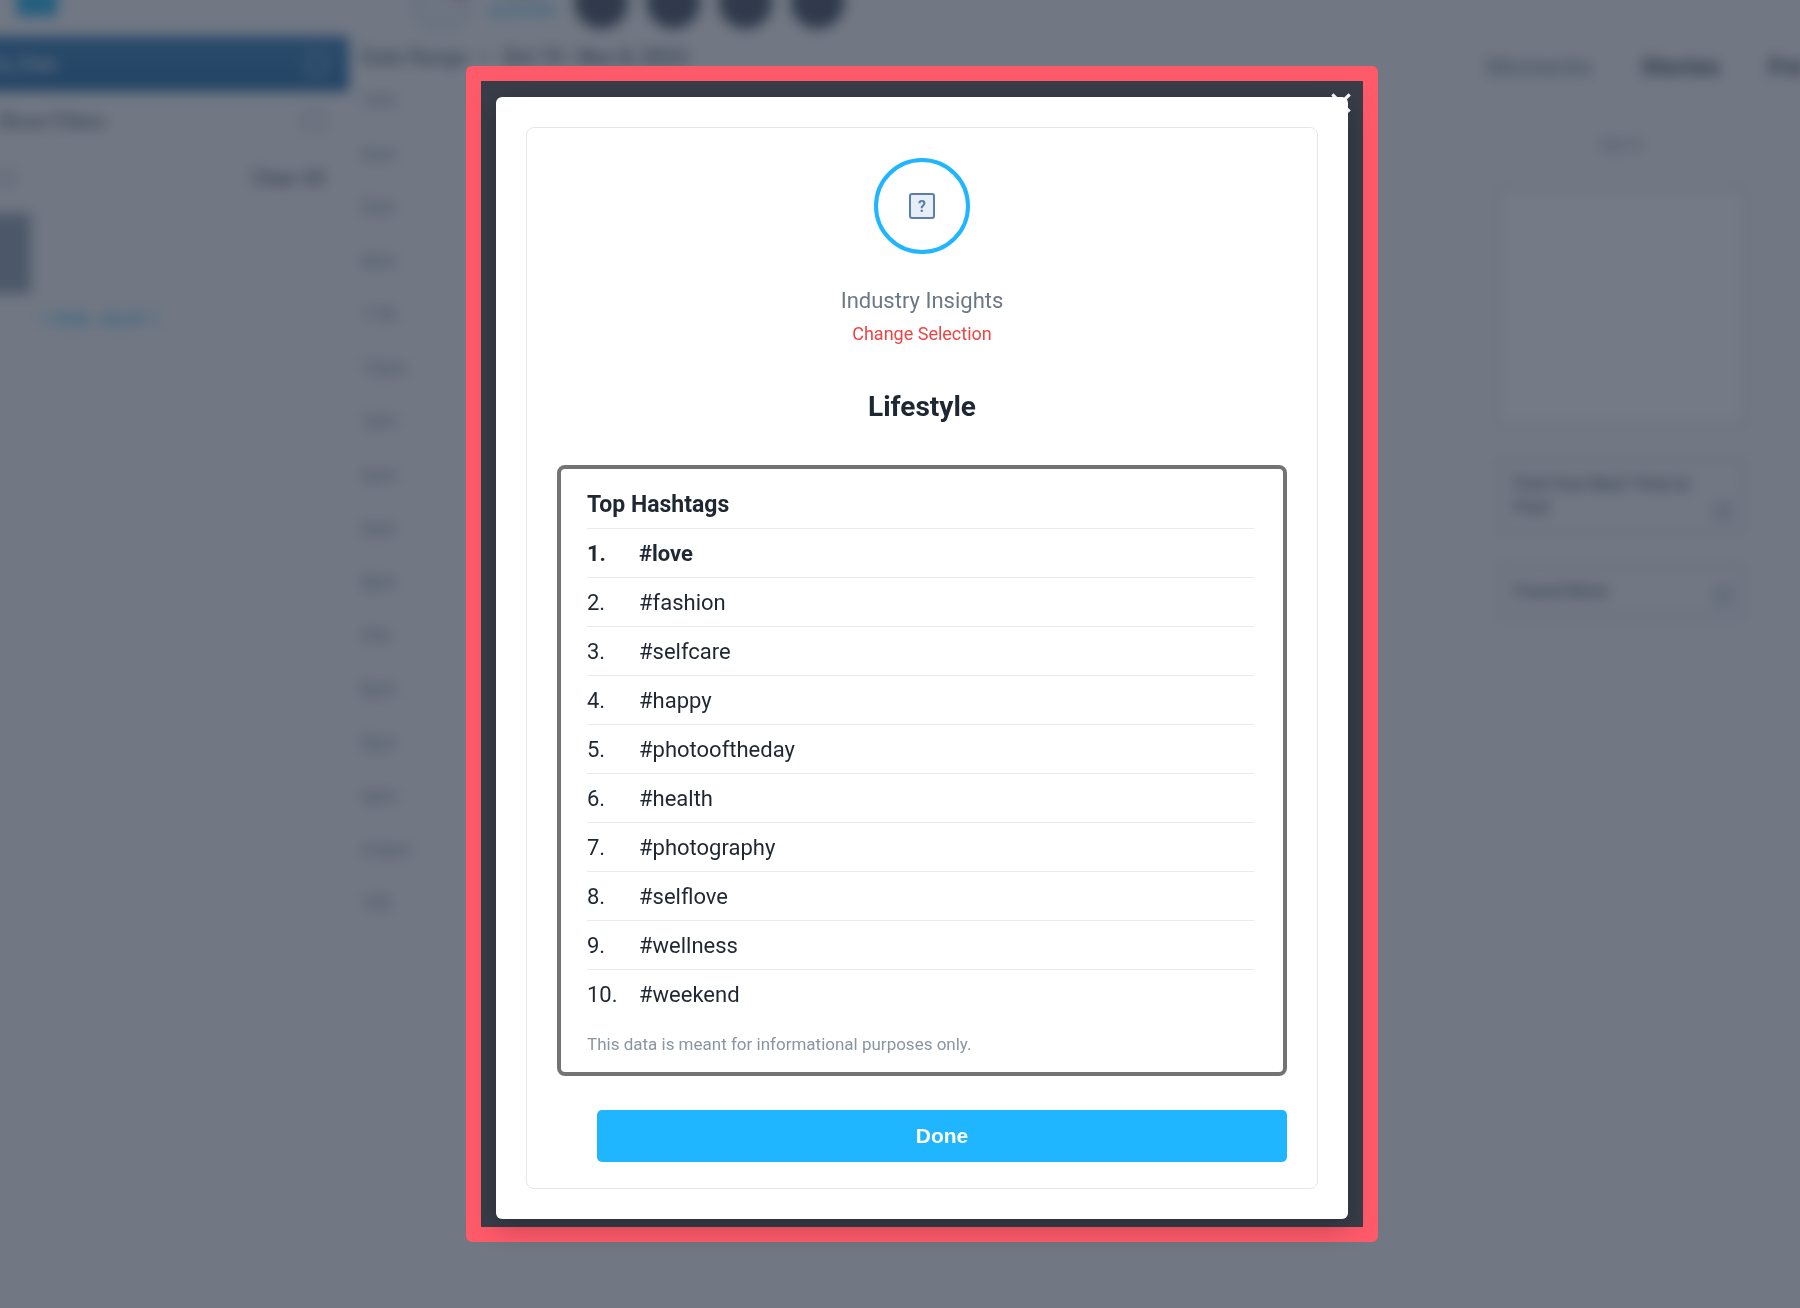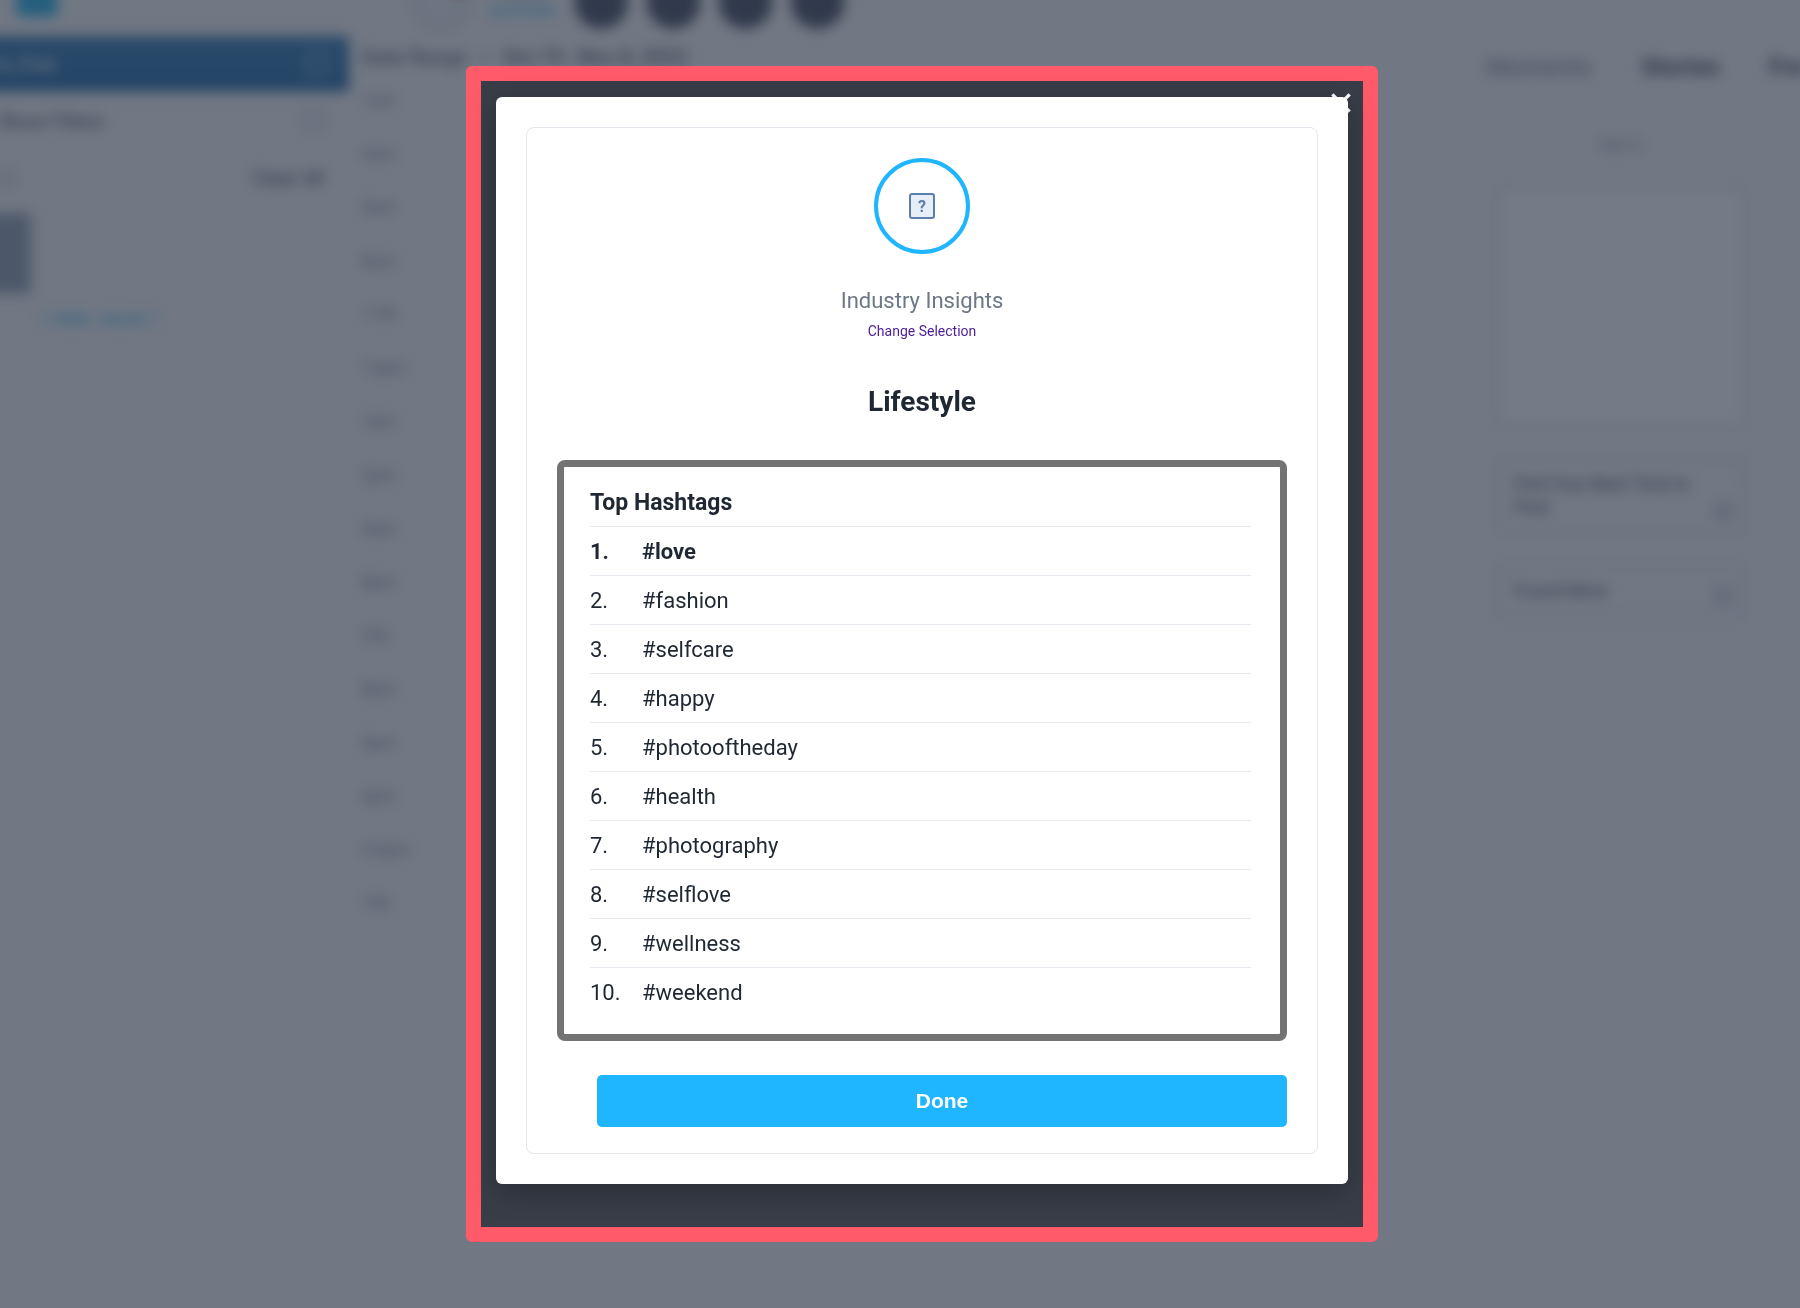--- a/index.html
+++ b/index.html
@@ -113,26 +113,26 @@
   }
   .ih .circle{
     width:96px;height:96px;border:4px solid #1fb6ff;border-radius:50%;
     display:flex;align-items:center;justify-content:center;
   }
   .ih .circle .glyph{
     width:26px;height:26px;border:2px solid #5a7fae;background:#e8eef6;border-radius:3px;
     display:flex;align-items:center;justify-content:center;color:#5a7fae;font-size:16px;font-weight:700;
   }
   .ih .label{color:#6c7886;font-size:22px;margin-top:24px;}
-  .ih .change{color:#4c1d95;font-size:14px;cursor:pointer;}
+  .ih .change{color:#ef4444;font-size:18px;cursor:pointer;}
   .ih .title{color:#1f2733;font-size:28px;font-weight:700;margin-top:36px;}
 
   .listbox{
     margin-top:42px;
-    border:7px solid #737373;
+    border:4px solid #737373;
     border-radius:8px;
     padding:22px 29px 18px 26px;
   }
   .listbox .hdr{font-size:23px;font-weight:700;color:#1f2733;padding-bottom:10px;}
   .listbox .row{
     display:flex;align-items:center;gap:18px;
     border-top:1px solid #e7ebef;
     padding:12px 0 11px 0;
     font-size:22px;color:#1f2733;
   }
@@ -291,20 +291,21 @@
             </div>
             <div class="row">
               <span class="rank">9.</span>
               <span class="tag">#wellness</span>
             </div>
             <div class="row">
               <span class="rank">10.</span>
               <span class="tag">#weekend</span>
             </div>
           </div>
+        <div class="disclaimer">This data is meant for informational purposes only.</div>
       </div>
 
       <div class="donewrap">
         <button class="donebtn">Done</button>
       </div>
 
     </div>
   </div>
 </div>
 

